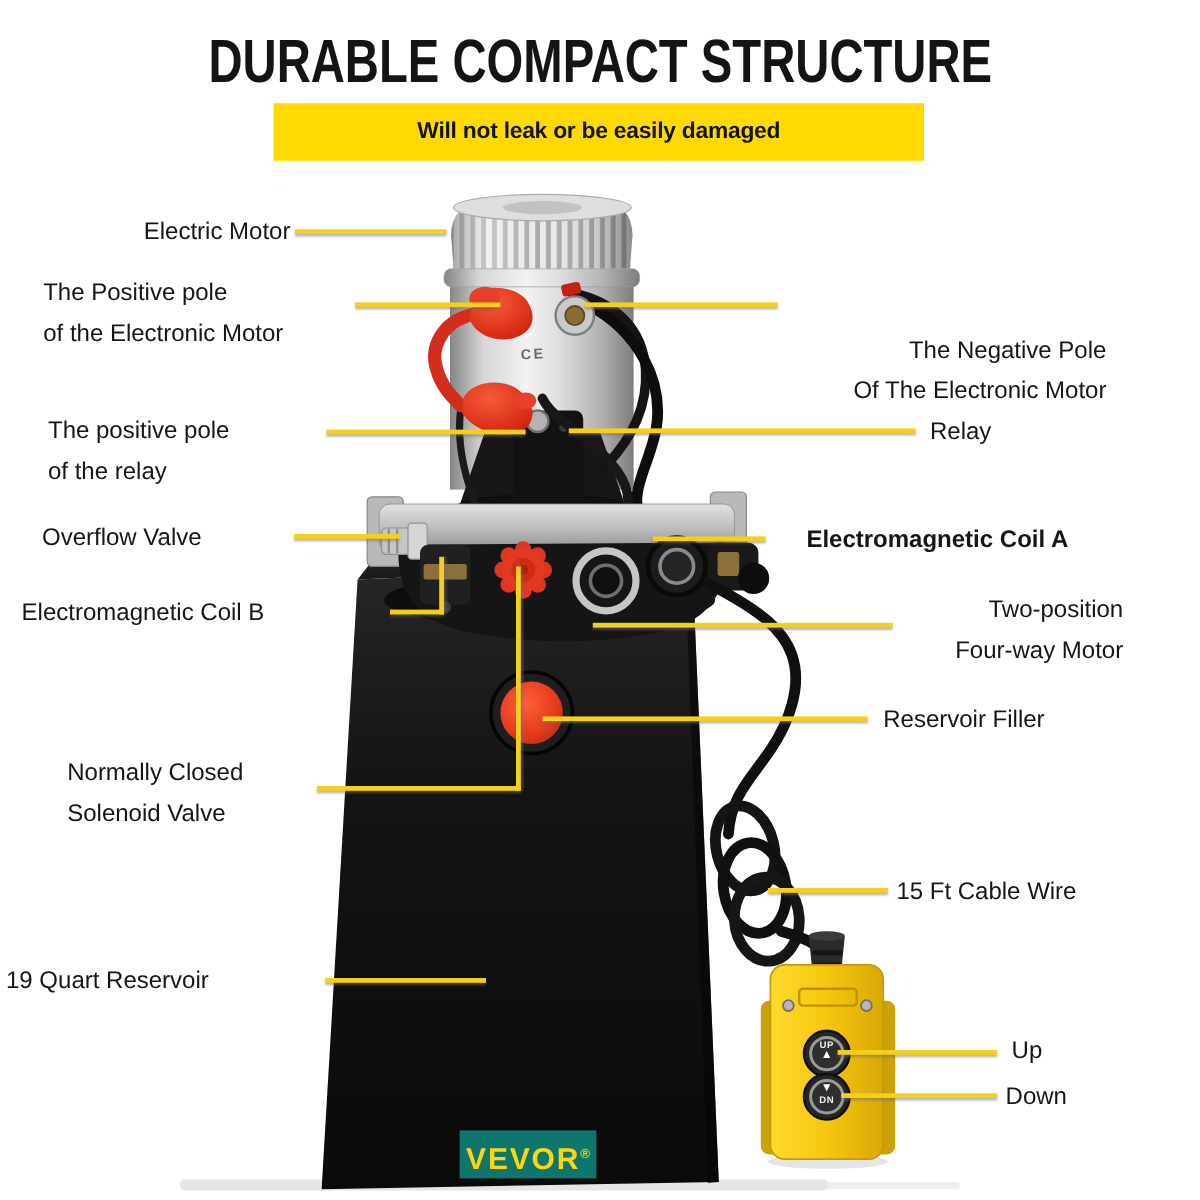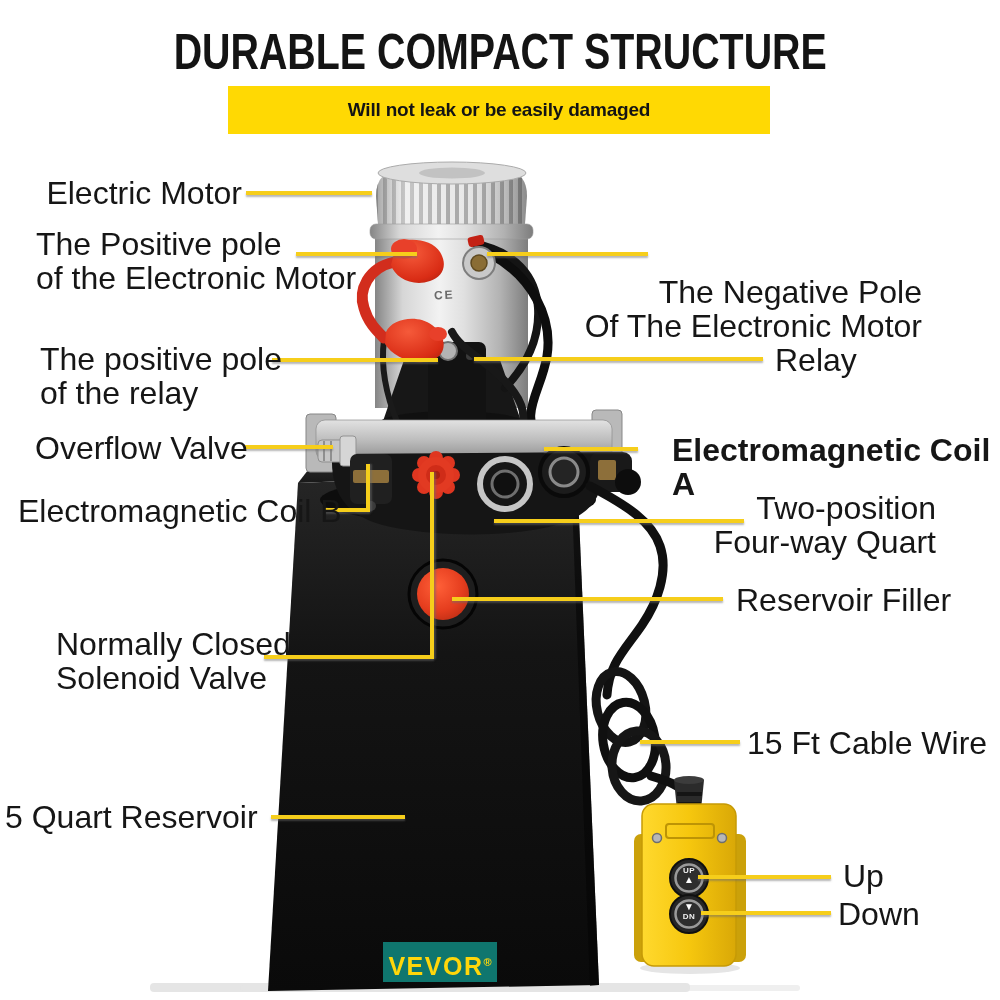--- a/index.html
+++ b/index.html
@@ -4,21 +4,21 @@
 <style>
   html,body{margin:0;padding:0;background:#fff;}
   .stage{position:relative;width:1000px;height:1000px;background:#fff;overflow:hidden;
          font-family:"Liberation Sans",sans-serif;color:#161616;}
   .title-wrap{position:absolute;top:24px;left:0;width:1000px;text-align:center;}
   .title-wrap .t{display:inline-block;font-size:48px;font-weight:bold;letter-spacing:0;
          color:#141414;transform:scale(0.82,1.06);transform-origin:center;white-space:nowrap;}
   .banner{position:absolute;left:228px;top:86px;width:542px;height:48px;line-height:48px;
          background:var(--banner-yellow,#FFD903);text-align:center;font-size:19px;font-weight:bold;
          color:#141414;letter-spacing:-0.2px;}
-  .co-label{position:absolute;font-size:32px;line-height:34px;color:var(--label-color,#161616);
+  .co-label{position:absolute;font-size:20px;line-height:34px;color:var(--label-color,#161616);
          white-space:pre-line;}
   .co-line{position:absolute;height:4px;background:var(--line-yellow,#F6CE1B);
          box-shadow:0 2px 2px rgba(110,110,110,.5);}
   .co-line.v{width:4px;box-shadow:2px 0 2px rgba(110,110,110,.5);}
   .brand{position:absolute;left:383px;top:942px;width:114px;height:40px;background:#0f766e;
          text-align:center;line-height:40px;color:var(--brand-yellow,#FFD60A);font-weight:bold;
          font-size:25px;letter-spacing:1.5px;}
   .brand .reg{font-size:11px;vertical-align:9px;letter-spacing:0;}
   .ce{position:absolute;left:434px;top:288px;font-size:12px;color:#6a6a6a;letter-spacing:2px;
          transform:rotate(-3deg);font-weight:bold;}
@@ -270,22 +270,22 @@
 of the Electronic Motor</div>
   <div class="co-label" style="right:78px;top:227px;text-align:right;margin-top:48px;">The Negative Pole
 Of The Electronic Motor</div>
   <div class="co-label" style="left:40px;top:342px;">The positive pole
 of the relay</div>
   <div class="co-label" style="left:775px;top:343px;">Relay</div>
   <div class="co-label" style="left:35px;top:431px;">Overflow Valve</div>
   <div class="co-label" style="left:672px;top:433px;font-weight:bold;">Electromagnetic Coil A</div>
   <div class="co-label" style="left:18px;top:494px;">Electromagnetic Coil B</div>
   <div class="co-label" style="right:64px;top:491px;text-align:right;">Two-position
-Four-way Quart</div>
+Four-way Motor</div>
   <div class="co-label" style="left:736px;top:583px;">Reservoir Filler</div>
   <div class="co-label" style="left:56px;top:627px;">Normally Closed
 Solenoid Valve</div>
   <div class="co-label" style="left:747px;top:726px;">15 Ft Cable Wire</div>
-  <div class="co-label" style="left:5px;top:800px;">5 Quart Reservoir</div>
+  <div class="co-label" style="left:5px;top:800px;">19 Quart Reservoir</div>
   <div class="co-label" style="left:843px;top:859px;">Up</div>
   <div class="co-label" style="left:838px;top:897px;">Down</div>
 
 </div>
 
 </body></html>

